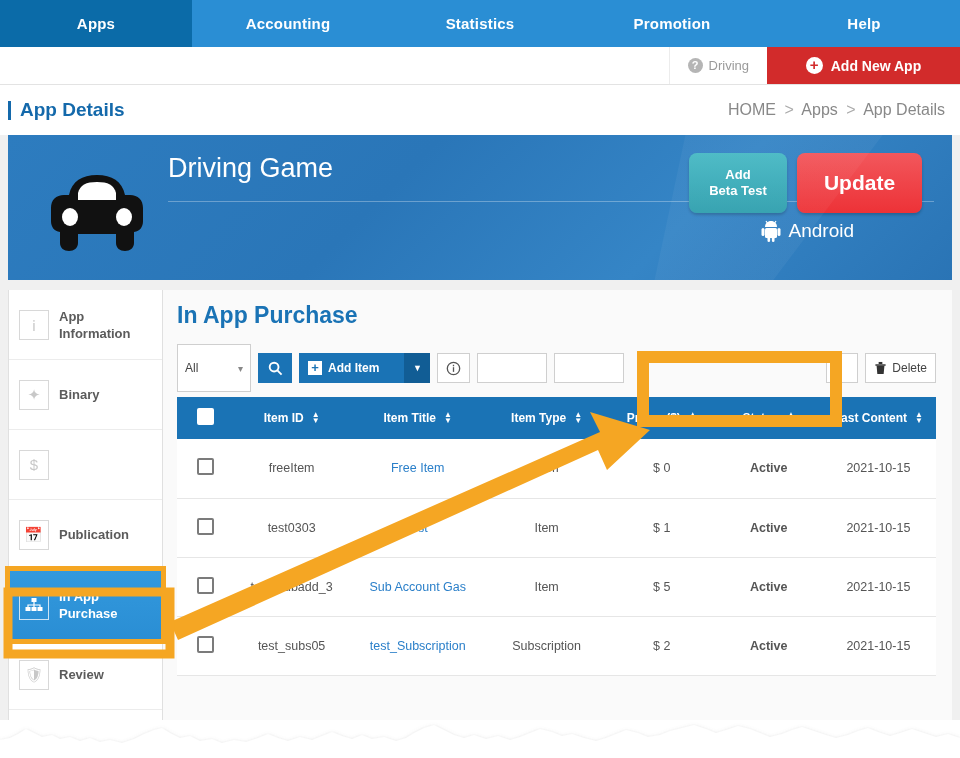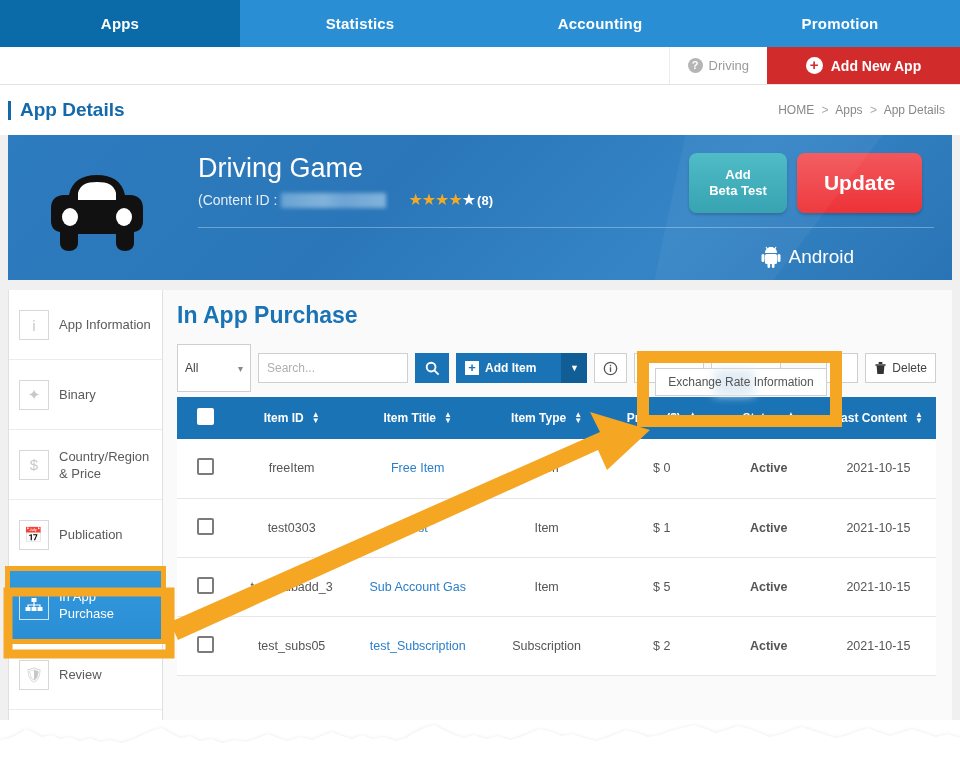--- a/index.html
+++ b/index.html
@@ -54,35 +54,35 @@
     justify-content: space-between; padding: 0 15px 0 8px;
   }
   .pagetitle {
     display: flex; align-items: center; gap: 9px;
     font-size: 19px; font-weight: bold; color: #1469ab;
   }
   .pagetitle::before {
     content: ""; display: inline-block; width: 3px; height: 19px;
     background: #1469ab;
   }
-  .breadcrumb { font-size: 12px; color: #888; }
+  .breadcrumb { font-size: 16px; color: #888; }
   .breadcrumb .sep { margin: 0 4px; color: #aaa; }
 
   
   .banner {
     position: relative; margin: 0 8px; height: 145px;
     background: linear-gradient(135deg,#2d7cbf 0%,#2a76b8 40%,#3585c6 70%,#2a74b5 100%);
     overflow: hidden;
   }
   .banner::after {
     content:""; position:absolute; right:-40px; top:-60px; width:320px; height:280px;
     background: linear-gradient(115deg, rgba(255,255,255,.045) 0 48%, rgba(255,255,255,0) 48.2%);
     transform: rotate(12deg); pointer-events:none;
   }
-  .banner-inner { position: relative; display: flex; height: 100%; padding: 14px 18px 0 24px; gap: 30px; }
+  .banner-inner { position: relative; display: flex; height: 100%; padding: 14px 18px 0 24px; }
   .car-icon { width: 130px; flex: none; display: flex; align-items: center; justify-content: center; }
   .banner-main { flex: 1; padding-left: 6px; }
   .app-name { font-size: 27px; color: #ffffff; font-weight: normal; line-height: 38px; }
   .app-meta { display: flex; align-items: center; height: 26px; }
   .app-meta .cid { font-size: 14px; color: #e4eef7; }
   .cid-blur {
     display: inline-block; width: 105px; height: 15px; margin-left: 4px;
     background: linear-gradient(90deg,#6fa7d4,#89b8de 40%,#74a8d6 60%,#8ab9df);
     filter: blur(2px); opacity: .92;
   }
@@ -123,21 +123,21 @@
   }
   .side-item {
     display: flex; align-items: center; gap: 10px; height: 70px;
     padding: 0 10px; border-bottom: 1px solid #ececec; cursor: pointer;
   }
   .side-item .s-ico {
     width: 30px; height: 30px; flex: none; border: 1px solid #d8d8d8;
     display: flex; align-items: center; justify-content: center;
     color: #c8c8c8; font-size: 15px; background: #fff;
   }
-  .side-item .s-label { font-size: 13px; font-weight: normal; color: #5b5b5b; line-height: 17px; }
+  .side-item .s-label { font-size: 13px; font-weight: bold; color: #5b5b5b; line-height: 17px; }
   .side-item.active {
     background: linear-gradient(180deg,#3399dd 0%,#2a8ed4 100%);
     outline: 5px solid #f5a623; outline-offset: -1px; position: relative; z-index: 3;
   }
   .side-item.active .s-label { color: #ffffff; }
   .side-item.active .s-ico { border-color: rgba(255,255,255,.75); color: #ffffff; background: transparent; }
 
   
   .content {
     flex: 1; background: #fafafa; padding: 0 16px 0 14px; position: relative;
@@ -239,27 +239,30 @@
 </head>
 <body>
 
 <div class="page">
 
   <div class="topnav">
     <div class="nav-item active">
         <span>Apps</span>
       </div>
     <div class="nav-item">
+        <span>Accounting</span>
+      </div>
+    <div class="nav-item">
         <span>Statistics</span>
-      </div>
-    <div class="nav-item">
-        <span>Accounting</span>
       </div>
     <div class="nav-item">
         <span>Promotion</span>
+      </div>
+    <div class="nav-item">
+        <span>Help</span>
       </div>
   </div>
 
   <div class="subbar">
     <div class="guides">
       <span class="qmark">?</span>
       <span>Driving</span>
     </div>
     <div class="addnewapp">
       <span class="plus">+</span>
@@ -285,27 +288,20 @@
           <path fill="#111111" d="M27 26 C30 12 40 6 55 6 C70 6 80 12 83 26 L88 26 C96 26 101 31 101 39 L101 52
                  C101 58 98 62 92 63 L92 74 C92 79 88 82 83 82 C78 82 74 79 74 74 L74 65 L36 65 L36 74
                  C36 79 32 82 27 82 C22 82 18 79 18 74 L18 63 C12 62 9 58 9 52 L9 39 C9 31 14 26 22 26 Z"></path>
           <path fill="#ffffff" d="M36 24 C38 16 44 13 55 13 C66 13 72 16 74 24 L74 31 L36 31 Z"></path>
           <ellipse cx="28" cy="48" rx="8" ry="9" fill="#ffffff"></ellipse>
           <ellipse cx="82" cy="48" rx="8" ry="9" fill="#ffffff"></ellipse>
         </svg>
       </div>
       <div class="banner-main">
         <div class="app-name">Driving Game</div>
-        <div class="app-meta">
-          <span class="cid">(Content ID :</span>
-          <span class="cid-blur"></span>
-          <span class="stars">
-            <span class="s-on">★</span><span class="s-on">★</span><span class="s-on">★</span><span class="s-on">★</span><span class="s-off">★</span><span class="cnt">(8)</span>
-          </span>
-        </div>
         <div class="banner-divider"></div>
         <div class="platform">
           <svg width="20" height="22" viewBox="0 0 20 22" aria-hidden="true">
             <rect x="4" y="8" width="12" height="10" rx="1.5" fill="#ffffff"></rect>
             <rect x="0.5" y="8" width="3" height="8" rx="1.5" fill="#ffffff"></rect>
             <rect x="16.5" y="8" width="3" height="8" rx="1.5" fill="#ffffff"></rect>
             <rect x="6.5" y="17" width="2.6" height="5" rx="1.3" fill="#ffffff"></rect>
             <rect x="10.9" y="17" width="2.6" height="5" rx="1.3" fill="#ffffff"></rect>
             <path d="M4 7 C4 3.5 6.6 1 10 1 C13.4 1 16 3.5 16 7 Z" fill="#ffffff"></path>
             <line x1="5" y1="1" x2="7" y2="4" stroke="#ffffff" stroke-width="1.2"></line>
@@ -334,21 +330,20 @@
       <div class="side-item">
         <span class="s-ico">ℹ</span>
         <span class="s-label">App Information</span>
       </div>
       <div class="side-item">
         <span class="s-ico">✦</span>
         <span class="s-label">Binary</span>
       </div>
       <div class="side-item">
         <span class="s-ico">$</span>
-        <span class="s-label">Country/Region &amp; Price</span>
       </div>
       <div class="side-item">
         <span class="s-ico">📅</span>
         <span class="s-label">Publication</span>
       </div>
       <div class="side-item active">
         <span class="s-ico">
           <svg width="18" height="16" viewBox="0 0 18 16" aria-hidden="true">
             <rect x="6.5" y="1" width="5" height="4" fill="#ffffff"></rect>
             <rect x="0.5" y="10" width="5" height="4" fill="#ffffff"></rect>
@@ -365,23 +360,20 @@
       </div>
     </div>
 
     <div class="content">
       <div class="content-title">In App Purchase</div>
 
       <div class="toolbar">
         <div class="sel-all">
           <span>All</span>
           <span class="cv">▾</span>
-        </div>
-        <div class="search-box">
-          <span>Search...</span>
         </div>
         <div class="search-btn">
           <svg width="15" height="15" viewBox="0 0 16 16" aria-hidden="true">
             <circle cx="6.5" cy="6.5" r="4.7" stroke="#ffffff" stroke-width="2" fill="none"></circle>
             <line x1="10" y1="10" x2="14.5" y2="14.5" stroke="#ffffff" stroke-width="2"></line>
           </svg>
         </div>
         <div class="btn-additem">
           <span class="ai-plus">+</span>
           <span class="ai-cap">Add Item</span>
@@ -517,24 +509,20 @@
         </tbody>
       </table>
     </div>
   </div>
 
   <svg class="arrow-layer" aria-hidden="true">
     <path d="M170 622 L600 432 L590 412 L650 430 L607 470 L598 450 L178 640 Z" fill="#f5a623"></path>
     <rect x="8" y="592" width="162" height="62" fill="none" stroke="#f5a623" stroke-width="9"></rect>
   </svg>
 
-  <div class="tooltip-box">
-    <div class="tt-blur"></div>
-    <span>Exchange Rate Information</span>
-  </div>
   <div class="hl-rect"></div>
 
   <div class="torn">
     <svg width="960" height="38" viewBox="0 0 960 38" aria-hidden="true">
       <defs>
         <filter id="tsh" x="-10%" y="-30%" width="130%" height="200%">
           <feDropShadow dx="0" dy="2" stdDeviation="2" flood-color="#777" flood-opacity="0.55"></feDropShadow>
         </filter>
       </defs>
       <path filter="url(#tsh)" fill="#ffffff" d="M0 38 L0 20 L10 18 L18 14 L26 9 L34 13 L42 17 L52 15 L60 19 L70 17

